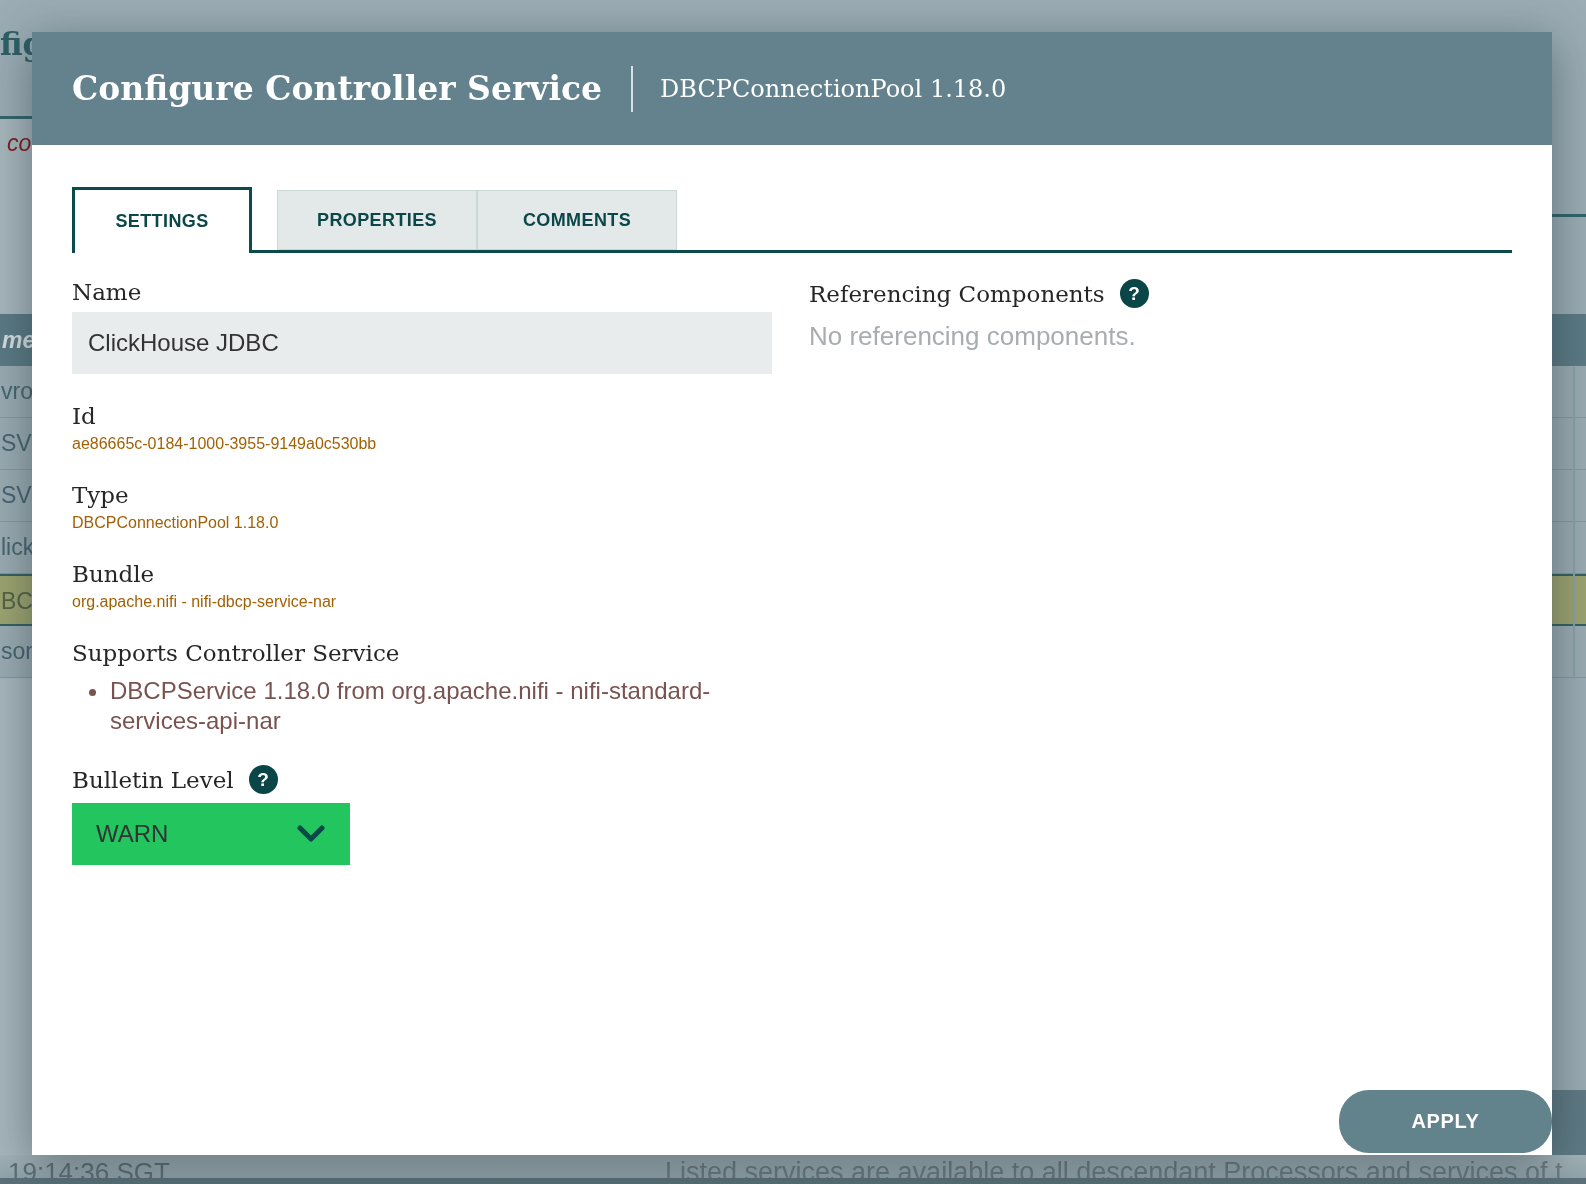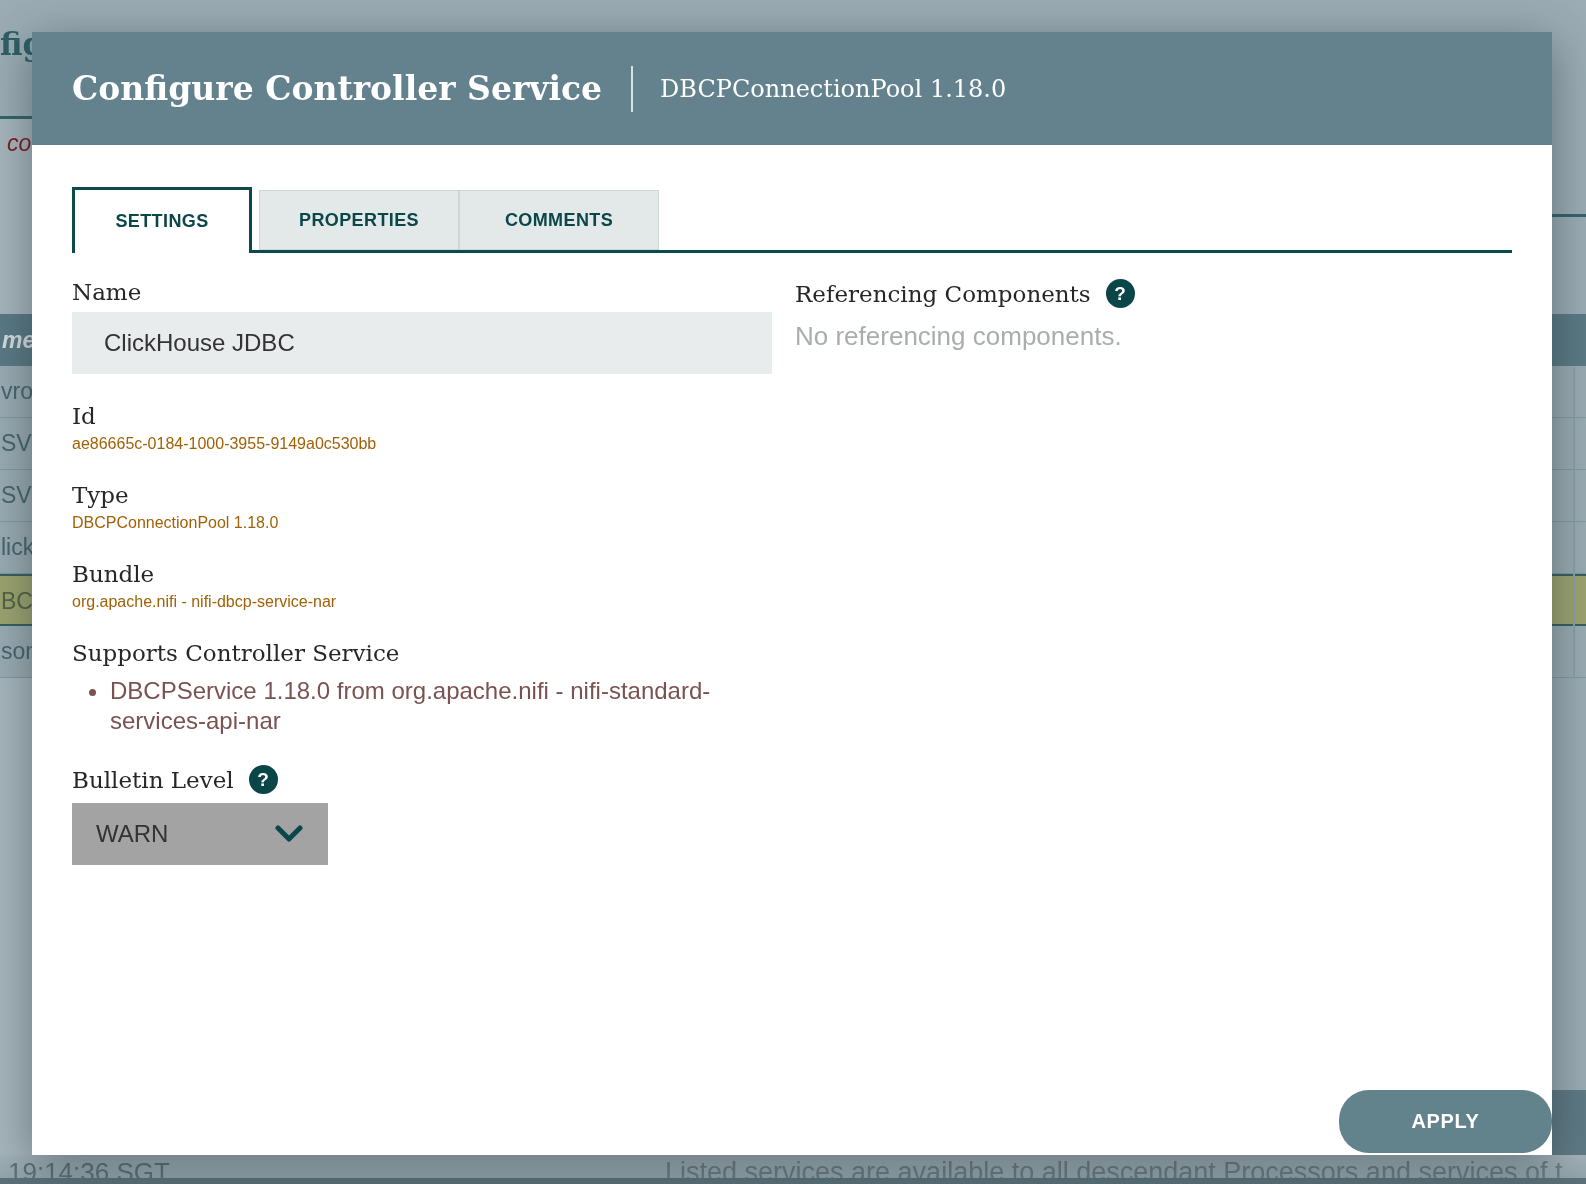--- a/index.html
+++ b/index.html
@@ -39,40 +39,40 @@
   .modal-subtitle { color:#fff; font-family:"DejaVu Serif", serif; font-size:24px; }
 
   .modal-body { padding:42px 40px 0 40px; height:947px; }
 
   
   .tabbar { display:flex; border-bottom:3px solid #0c4a4d; align-items:flex-end; }
   .tab { height:60px; display:flex; align-items:center; justify-content:center;
       font-size:18px; font-weight:bold; letter-spacing:.4px; color:#0b4649; cursor:pointer; }
   .tab.inactive { width:200px; background:#e3e9e9; border:1px solid #ccd7d7; }
   .tab.active { width:180px; background:#fff; border:3px solid #0c4a4d; border-bottom:none;
-      margin-bottom:-3px; height:66px; margin-right:7px; }
+      margin-bottom:-3px; height:66px; margin-right:25px; }
 
   
   .content { display:flex; margin-top:26px; }
   .col-left { width:700px; flex:0 0 700px; }
-  .col-right { margin-left:23px; flex:1; }
+  .col-right { margin-left:37px; flex:1; }
 
   .field-label { font-family:"DejaVu Serif", serif; font-size:23px; color:#262626; }
   .field-group { margin-bottom:29px; }
   .text-input { display:block; width:700px; height:62px; background:#e8eced; border:none; outline:none;
-      padding:0 32px; font-family:"Liberation Sans", sans-serif; font-size:24px; color:#333; margin-top:7px; }
+      padding:0 16px; font-family:"Liberation Sans", sans-serif; font-size:24px; color:#333; margin-top:7px; }
   .field-value { font-size:16px; color:#a16207; margin-top:6px; }
   .supports-list { margin:10px 0 0 38px; max-width:625px; }
   .supports-list li { font-size:24px; color:#7a5250; line-height:30px; }
 
   .label-row { display:flex; align-items:center; gap:15px; }
   .help-icon { width:29px; height:29px; border-radius:50%; background:#0a4547; color:#fff;
       font-size:19px; font-weight:bold; display:flex; align-items:center; justify-content:center; cursor:pointer; }
 
-  .dropdown { margin-top:9px; width:256px; height:62px; background:#a3a3a3; display:flex; align-items:center;
+  .dropdown { margin-top:9px; width:278px; height:62px; background:#22c55e; display:flex; align-items:center;
       padding:0 24px; cursor:pointer; }
   .dropdown-value { font-size:24px; color:#333; flex:1; }
   .chevron-down { flex:0 0 auto; }
 
   .empty-text { font-size:26px; color:#a9adb0; margin-top:13px; }
 
   
   .modal-buttons { position:absolute; right:0; bottom:2px; display:flex; }
   .btn { height:63px; display:flex; align-items:center; justify-content:center;
       font-size:20px; font-weight:bold; letter-spacing:.6px; cursor:pointer; }

